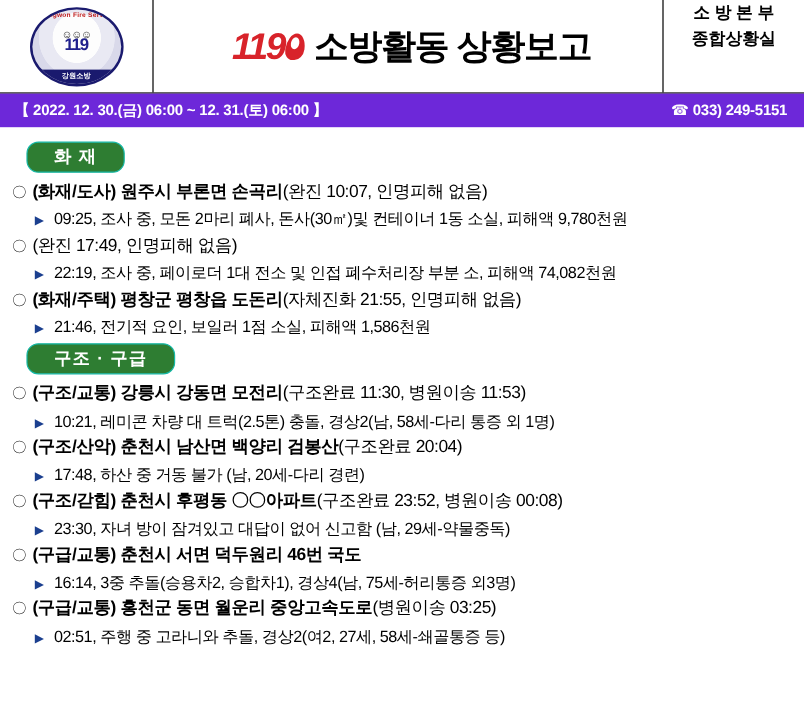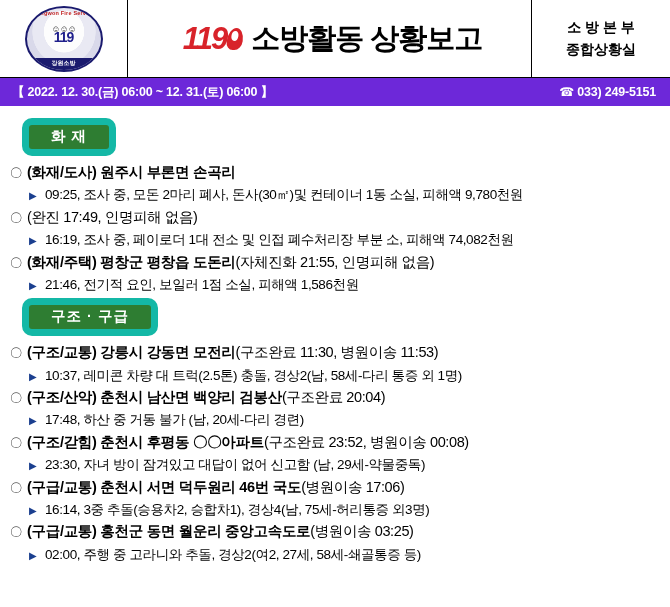--- a/index.html
+++ b/index.html
@@ -122,26 +122,25 @@
     background: #ffffff;
     border-radius: 50%;
   }
   .title-main {
     font-size: 29px;
     font-weight: bold;
     letter-spacing: -1px;
     white-space: nowrap;
   }
   .header-right {
-    width: 139px;
+    width: 118px;
     border-left: 1px solid #000;
     display: flex;
     flex-direction: column;
     align-items: center;
-    justify-content: center;
     font-size: 14px;
     font-weight: bold;
     line-height: 1.55;
     box-sizing: border-box;
   }
 
   
   .datebar {
     height: 28px;
     background: #6d28d9;
@@ -165,21 +164,21 @@
   .section-tag {
     display: inline-block;
     background: #2e7d32;
     color: #ffffff;
     font-weight: bold;
     font-size: 14.5px;
     border-radius: 10px;
     padding: 2px 22px 3px 22px;
     margin: 3px 0 5px 12px;
     letter-spacing: 1px;
-    border: 7px solid #14b8a6;
+    border: 1px solid #14b8a6;
   }
   .entry {
     display: flex;
     align-items: baseline;
     font-size: 14.5px;
     line-height: 1.6;
     white-space: nowrap;
   }
   .entry .bullet {
     width: 17px;
@@ -249,33 +248,34 @@
   </div>
 
   <div class="content">
 
     <div class="section">
       <div class="section-tag">화  재</div>
 
       <div class="entry">
         <span class="bullet">〇</span>
         <span class="main-text">(화재/도사)  원주시  부론면  손곡리</span>
+        <span class="paren">(완진 10:07, 인명피해 없음)</span>
       </div>
       <div class="sub">
         <span class="tri">▶</span>
         <span class="sub-text">09:25, 조사 중, 모돈 2마리 폐사, 돈사(30㎡)및 컨테이너 1동 소실, 피해액 9,780천원</span>
       </div>
 
       <div class="entry">
         <span class="bullet">〇</span>
         <span class="paren">(완진 17:49, 인명피해 없음)</span>
       </div>
       <div class="sub">
         <span class="tri">▶</span>
-        <span class="sub-text">16:19, 조사 중, 페이로더 1대 전소 및 인접 폐수처리장 부분 소, 피해액 74,082천원</span>
+        <span class="sub-text">22:19, 조사 중, 페이로더 1대 전소 및 인접 폐수처리장 부분 소, 피해액 74,082천원</span>
       </div>
 
       <div class="entry">
         <span class="bullet">〇</span>
         <span class="main-text">(화재/주택)  평창군  평창읍  도돈리</span>
         <span class="paren">(자체진화 21:55, 인명피해 없음)</span>
       </div>
       <div class="sub">
         <span class="tri">▶</span>
         <span class="sub-text">21:46, 전기적 요인, 보일러 1점 소실, 피해액 1,586천원</span>
@@ -285,21 +285,21 @@
     <div class="section">
       <div class="section-tag">구조 · 구급</div>
 
       <div class="entry">
         <span class="bullet">〇</span>
         <span class="main-text">(구조/교통)  강릉시  강동면  모전리</span>
         <span class="paren">(구조완료 11:30, 병원이송 11:53)</span>
       </div>
       <div class="sub">
         <span class="tri">▶</span>
-        <span class="sub-text">10:37, 레미콘 차량 대 트럭(2.5톤) 충돌, 경상2(남, 58세-다리 통증 외 1명)</span>
+        <span class="sub-text">10:21, 레미콘 차량 대 트럭(2.5톤) 충돌, 경상2(남, 58세-다리 통증 외 1명)</span>
       </div>
 
       <div class="entry">
         <span class="bullet">〇</span>
         <span class="main-text">(구조/산악)  춘천시  남산면  백양리  검봉산</span>
         <span class="paren">(구조완료 20:04)</span>
       </div>
       <div class="sub">
         <span class="tri">▶</span>
         <span class="sub-text">17:48, 하산 중 거동 불가 (남, 20세-다리 경련)</span>
@@ -311,32 +311,31 @@
         <span class="paren">(구조완료 23:52, 병원이송 00:08)</span>
       </div>
       <div class="sub">
         <span class="tri">▶</span>
         <span class="sub-text">23:30, 자녀 방이 잠겨있고 대답이 없어 신고함 (남, 29세-약물중독)</span>
       </div>
 
       <div class="entry">
         <span class="bullet">〇</span>
         <span class="main-text">(구급/교통)  춘천시  서면  덕두원리  46번  국도</span>
-        <span class="paren">(병원이송 17:06)</span>
       </div>
       <div class="sub">
         <span class="tri">▶</span>
         <span class="sub-text">16:14, 3중 추돌(승용차2, 승합차1), 경상4(남, 75세-허리통증 외3명)</span>
       </div>
 
       <div class="entry">
         <span class="bullet">〇</span>
         <span class="main-text">(구급/교통)  홍천군  동면  월운리  중앙고속도로</span>
         <span class="paren">(병원이송 03:25)</span>
       </div>
       <div class="sub">
         <span class="tri">▶</span>
-        <span class="sub-text">02:00, 주행 중 고라니와 추돌, 경상2(여2, 27세, 58세-쇄골통증 등)</span>
+        <span class="sub-text">02:51, 주행 중 고라니와 추돌, 경상2(여2, 27세, 58세-쇄골통증 등)</span>
       </div>
     </div>
 
   </div>
 </div>
 
 </body></html>

